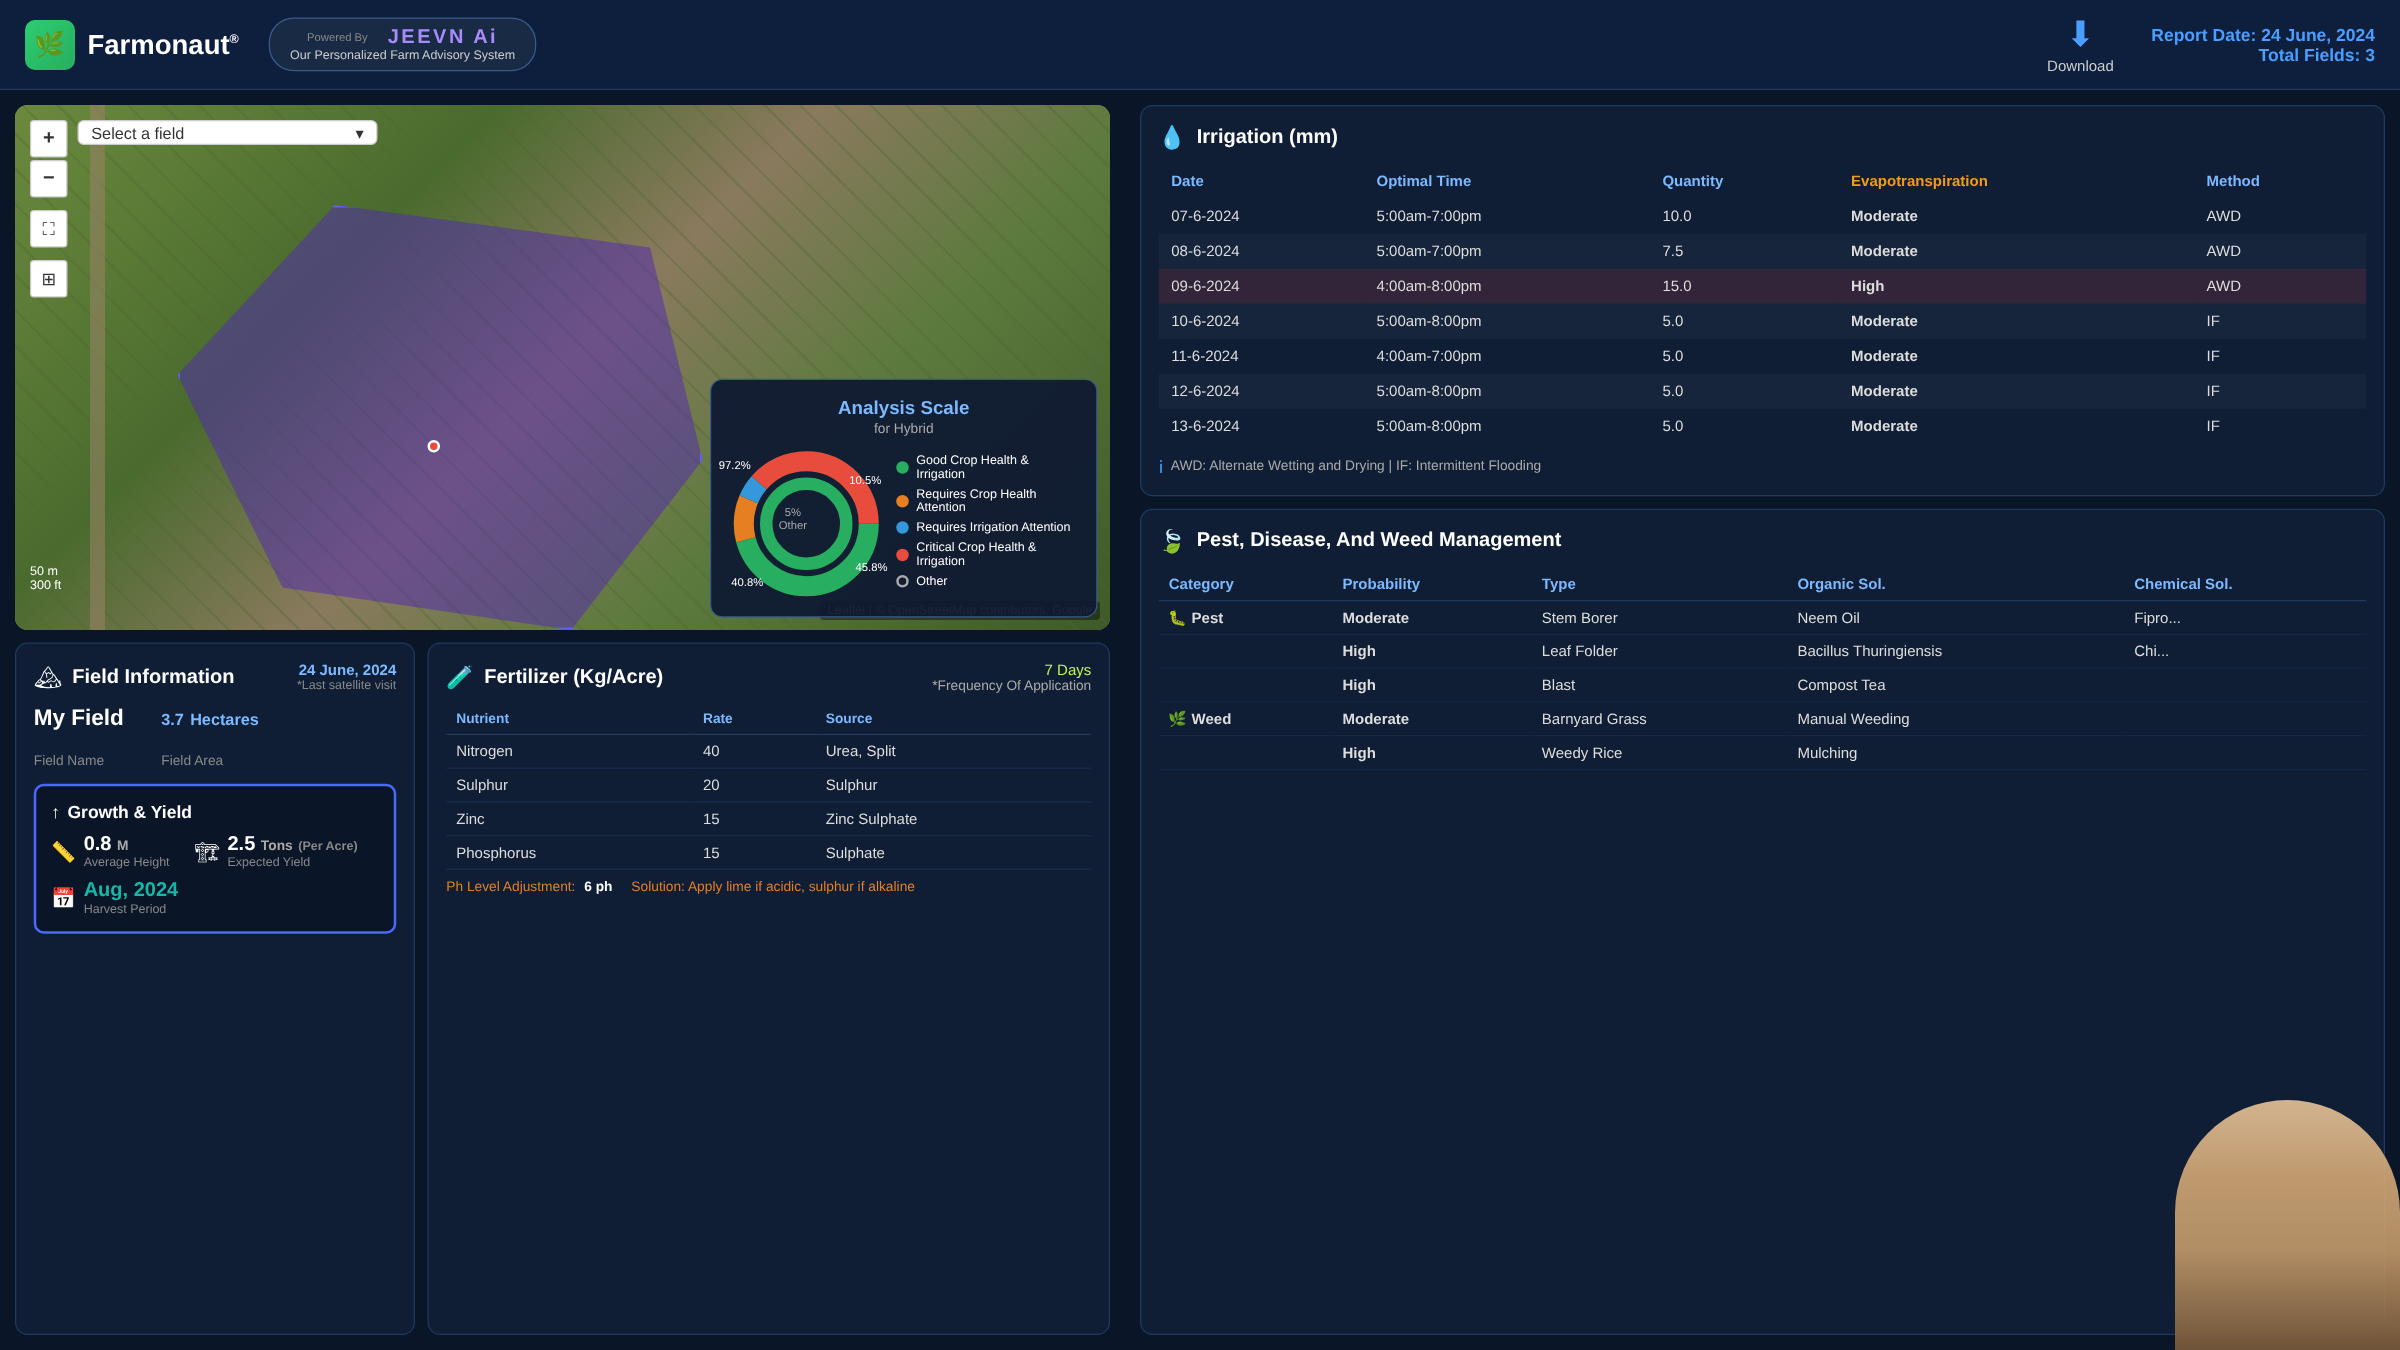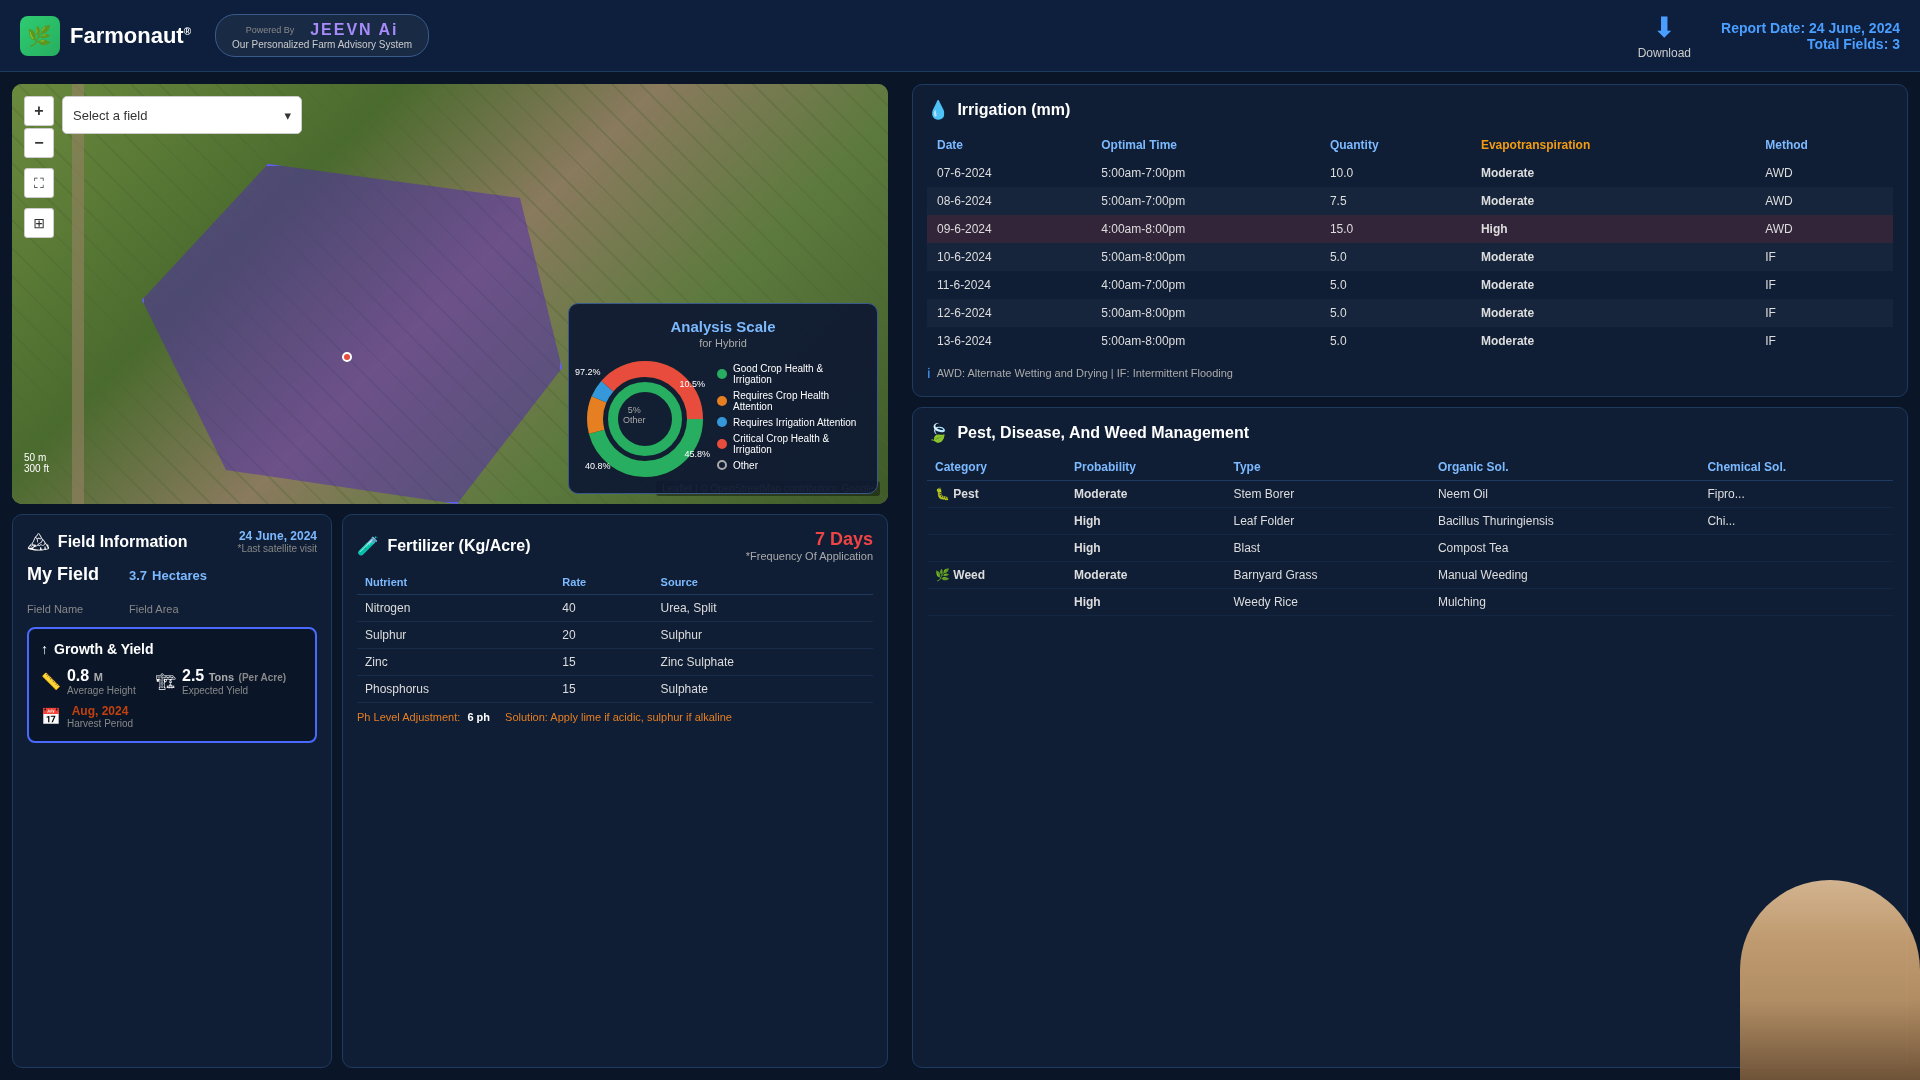--- a/index.html
+++ b/index.html
@@ -100,21 +100,21 @@
       color: #333;
       border: 1px solid #ccc;
       border-radius: 3px;
       display: flex; align-items: center; justify-content: center;
       cursor: pointer; font-size: 14px;
       margin-top: 8px;
     }
     .field-select {
       position: absolute;
       top: 12px; left: 50px;
-      width: 240px; height: 38px;
+      width: 240px; height: 20px;
       background: white;
       color: #333;
       border: 1px solid #ccc;
       border-radius: 5px;
       padding: 0 10px;
       font-size: 13px;
       cursor: pointer;
       display: flex; align-items: center; justify-content: space-between;
     }
     .map-scale {
@@ -177,33 +177,33 @@
       padding: 12px;
       margin-top: 8px;
     }
     .growth-header { display: flex; align-items: center; gap: 6px; font-size: 14px; font-weight: 600; color: #fff; margin-bottom: 10px; }
     .growth-stats { display: flex; gap: 20px; margin-bottom: 8px; }
     .growth-stat { display: flex; align-items: center; gap: 6px; }
     .growth-stat-value { font-size: 16px; font-weight: 700; color: #fff; }
     .growth-stat-unit { font-size: 11px; color: #aaa; }
     .growth-stat-label { font-size: 10px; color: #888; }
     .harvest-row { display: flex; align-items: center; gap: 6px; }
-    .harvest-value { font-size: 12px; font-weight: 600; color: #c2410c; text-align: center; }
+    .harvest-value { font-size: 16px; font-weight: 600; color: #14b8a6; text-align: center; }
     .harvest-label { font-size: 10px; color: #888; }
 
     
     .fertilizer-panel {
       background: #0f1e35;
       border: 1px solid #1e3a5f;
       border-radius: 10px;
       padding: 14px;
       flex: 1;
     }
     .fert-freq { font-size: 11px; color: #aaa; text-align: right; }
-    .fert-days { font-size: 18px; font-weight: 700; color: #ef4444; }
+    .fert-days { font-size: 12px; font-weight: 400; color: #bef264; }
     .fert-table { width: 100%; border-collapse: collapse; margin-top: 8px; }
     .fert-table th { text-align: left; padding: 6px 8px; font-size: 11px; color: #7cb9ff; font-weight: 600; border-bottom: 1px solid #1e3a5f; }
     .fert-table td { padding: 6px 8px; font-size: 12px; color: #ddd; border-bottom: 1px solid rgba(30,58,95,0.5); }
     .fert-note { margin-top: 8px; font-size: 11px; color: #aaa; }
     .fert-note span { color: #e67e22; cursor: pointer; }
 
     
     .irrigation-panel {
       background: #0f1e35;
       border: 1px solid #1e3a5f;

